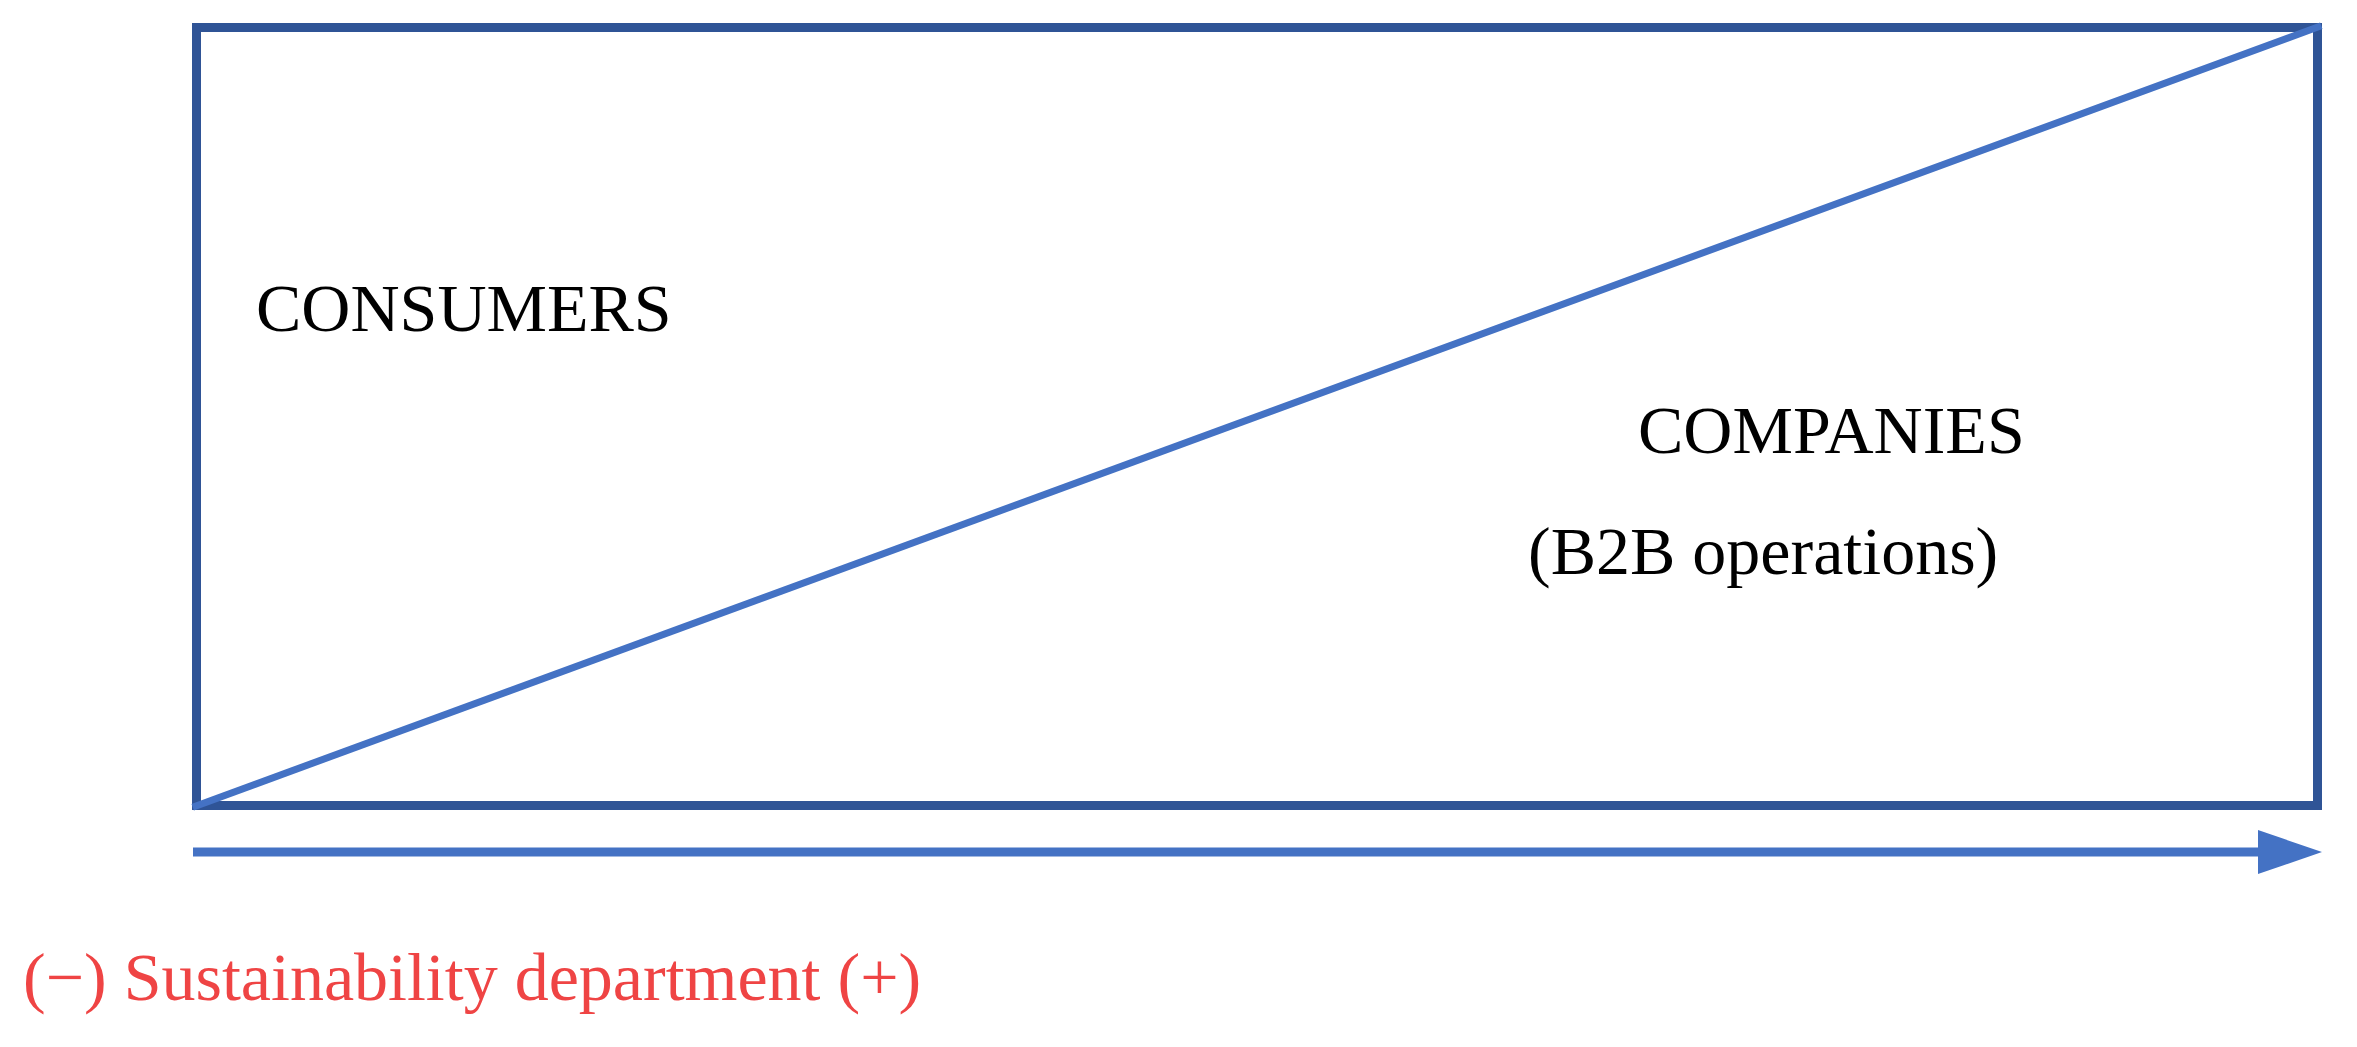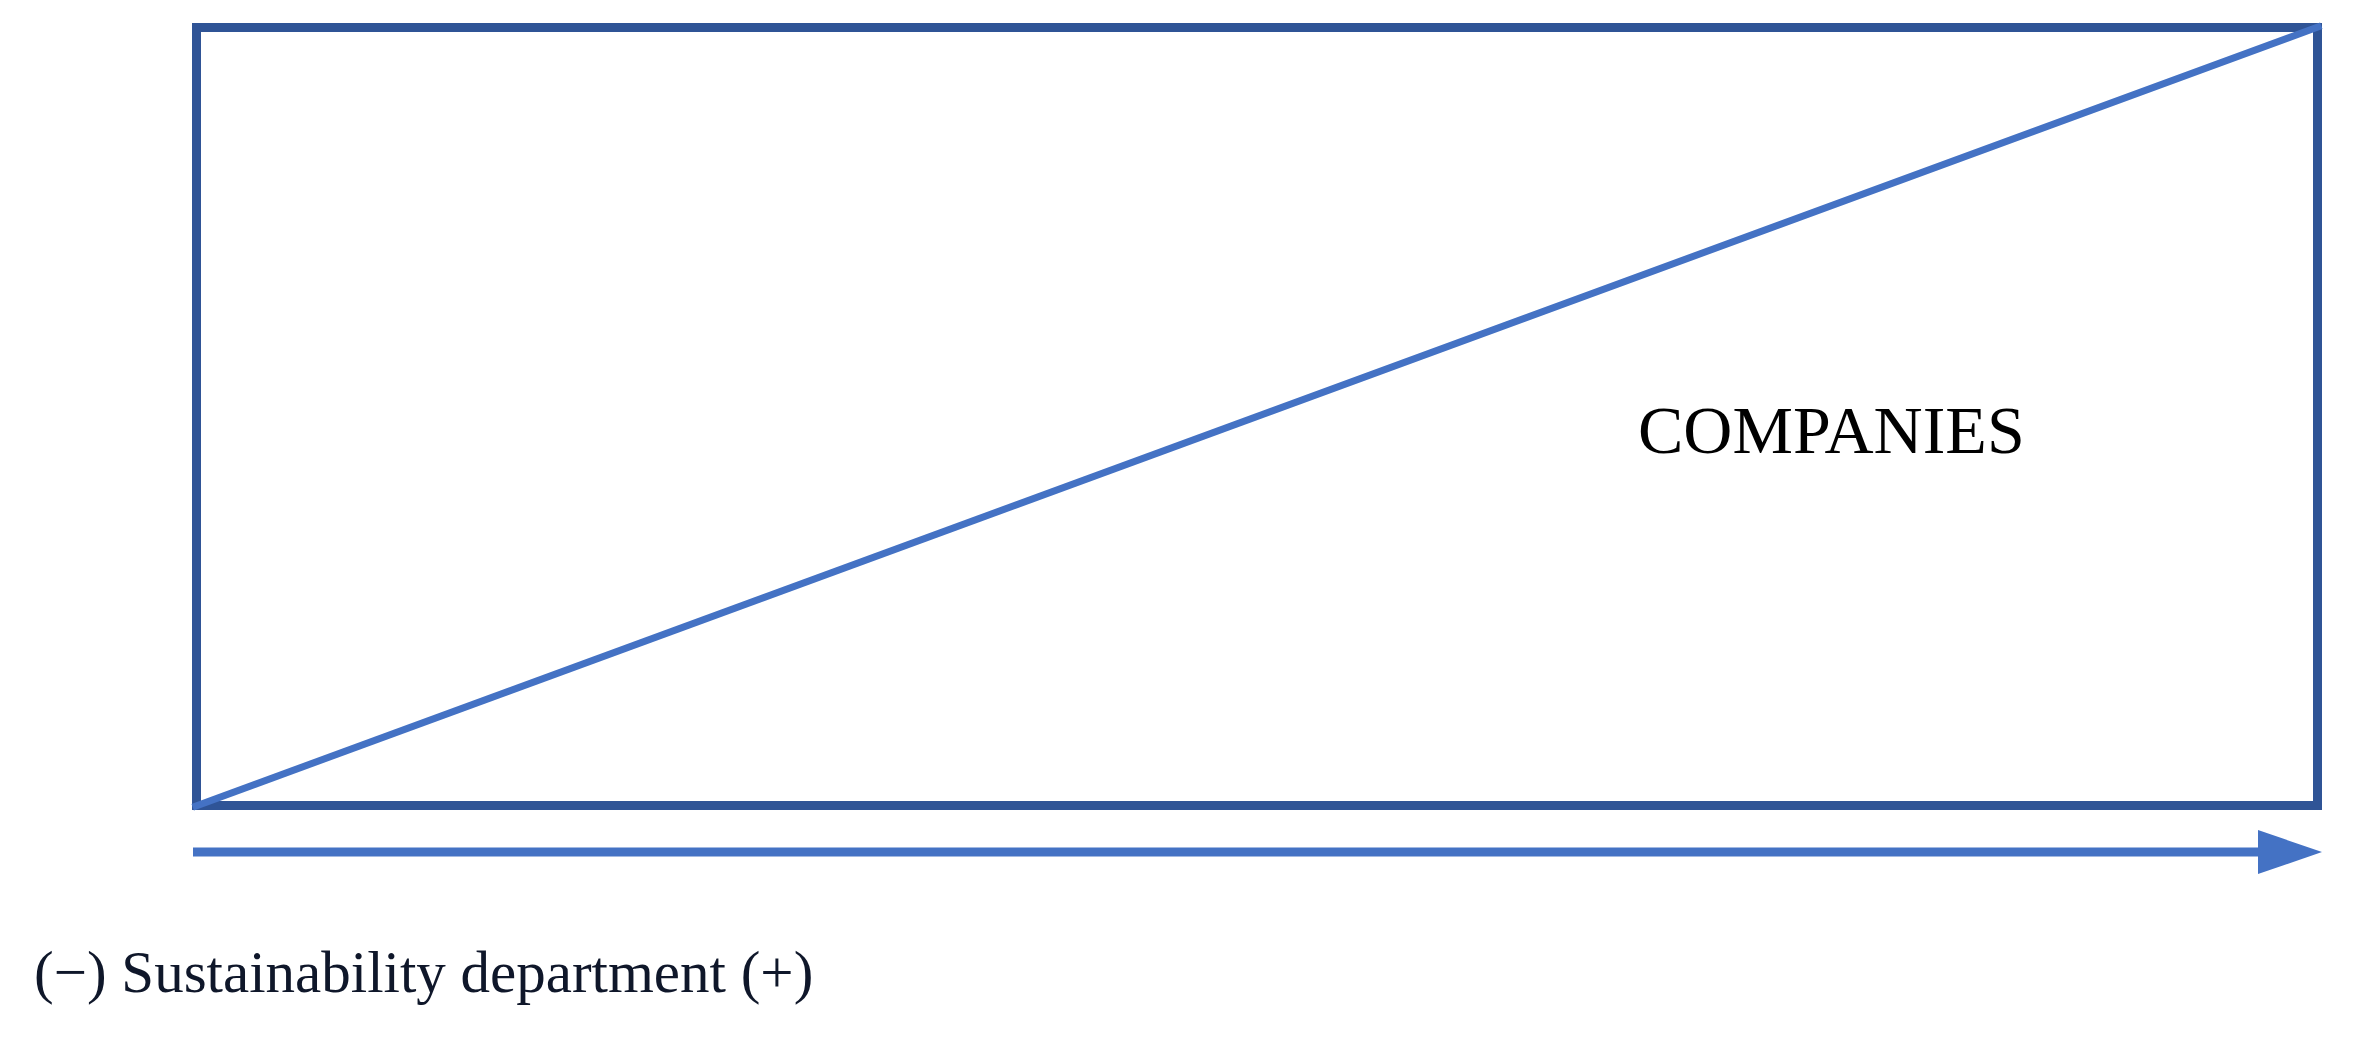--- a/index.html
+++ b/index.html
@@ -71,43 +71,45 @@
   .label-line-primary { display: block; }
   .label-line-secondary { display: block; }
   #companies-label-block .label-line-primary {
     text-align: right;
     padding-left: 110px;
   }
 
   
   #axis-caption {
     position: absolute;
-    left: 34px;
+    left: 23px;
     top: 938px;
-    font-size: 59px;
-    color: #0f172a;
+    font-size: 68px;
+    color: #ef4444;
     white-space: nowrap;
   }
 </style>
 </head>
 <body>
 
 <div id="canvas">
 
   <div id="quadrant-box"></div>
 
   <svg id="diagonal-svg" viewBox="0 0 2130 787" preserveAspectRatio="none" aria-hidden="true">
     <line x1="4" y1="783" x2="2126" y2="4" stroke="#4472c4" stroke-width="7" stroke-linecap="square"></line>
   </svg>
 
   <div class="label-block" id="consumers-label-block">
+    <span class="label-line-primary">CONSUMERS</span>
   </div>
 
   <div class="label-block" id="companies-label-block">
     <span class="label-line-primary">COMPANIES</span>
+    <span class="label-line-secondary">(B2B operations)</span>
   </div>
 
   <svg id="axis-arrow-svg" viewBox="0 0 2150 50" preserveAspectRatio="none" aria-hidden="true">
     <line x1="8" y1="24" x2="2090" y2="24" stroke="#4472c4" stroke-width="9" stroke-linecap="butt"></line>
     <polygon points="2073,2 2137,24 2073,46" fill="#4472c4"></polygon>
   </svg>
 
   <div id="axis-caption">(−) Sustainability department (+)</div>
 
 </div>

